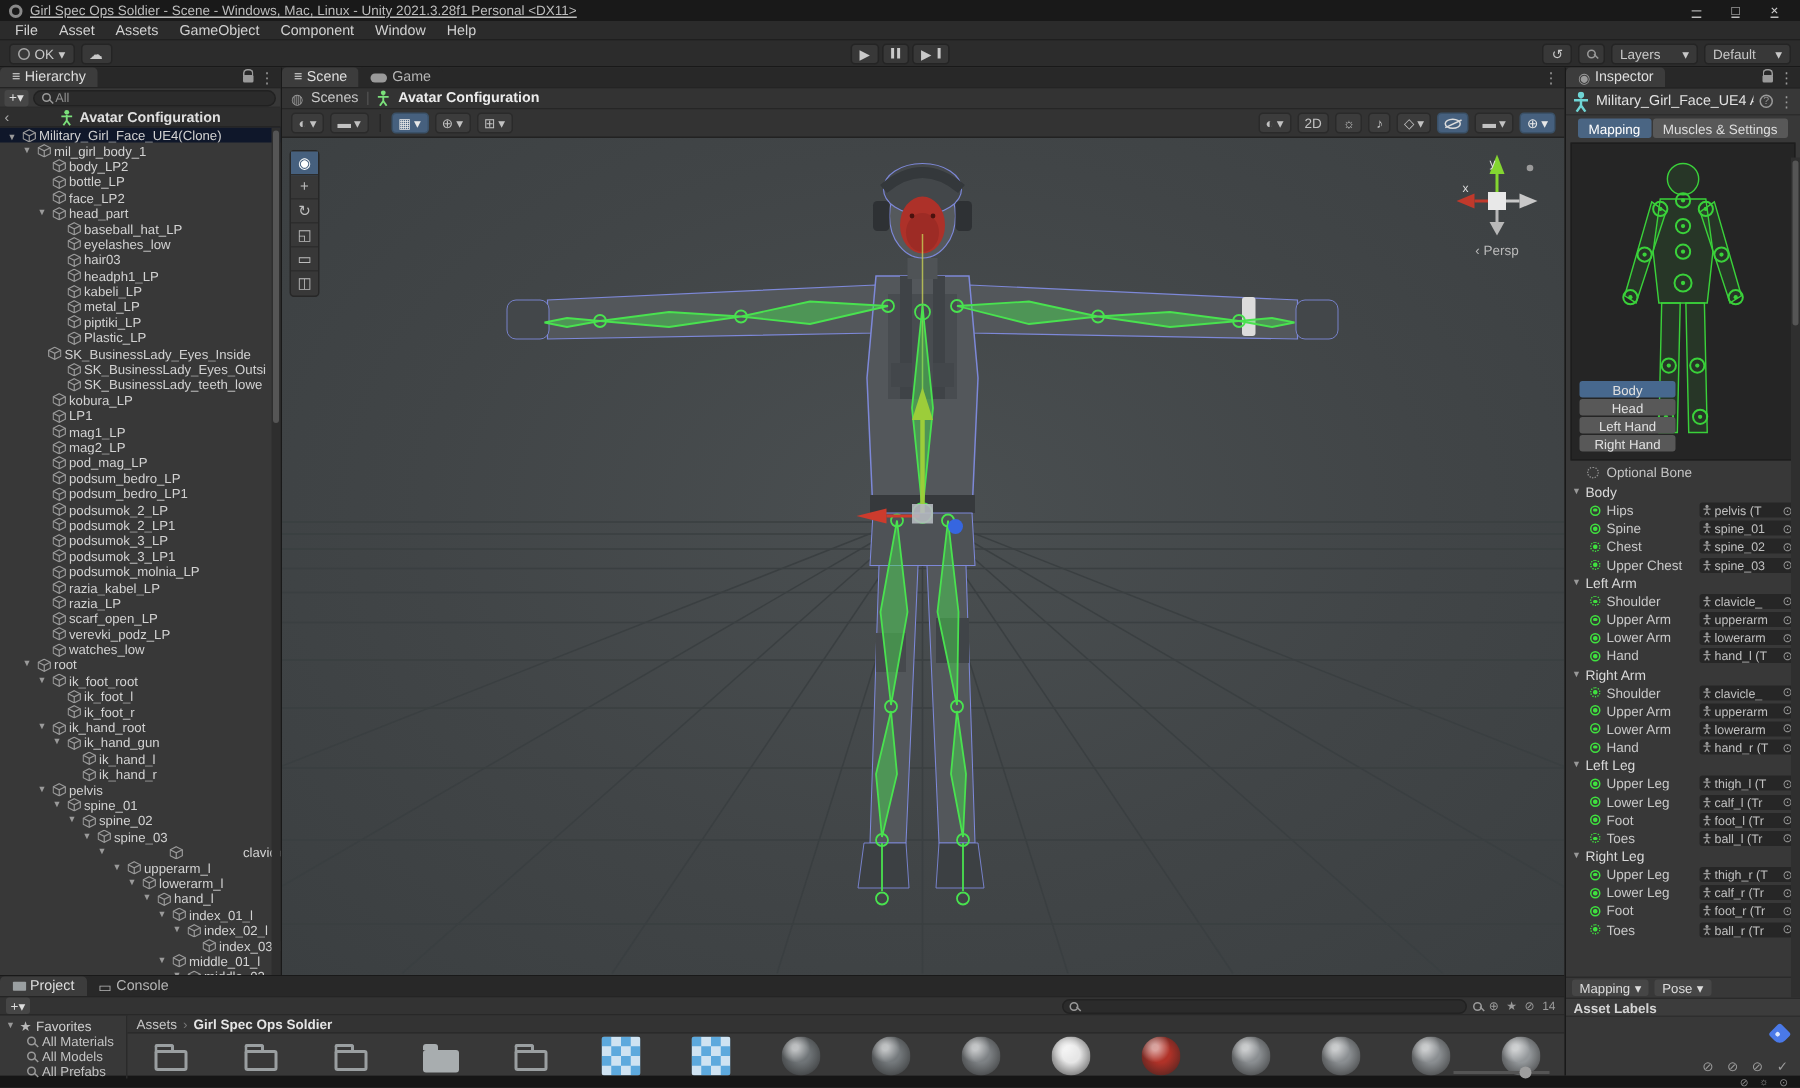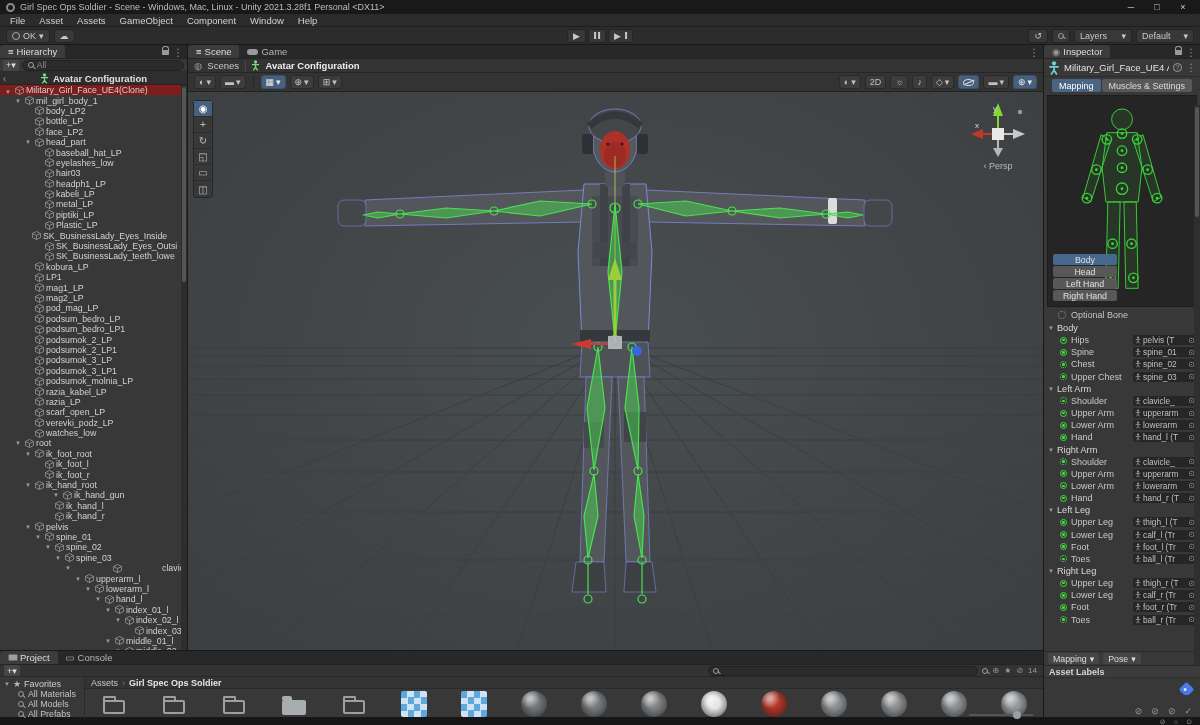--- a/index.html
+++ b/index.html
@@ -1,20 +1,20 @@
 <!DOCTYPE html>
 <html><head>
 <meta charset="utf-8">
 <style>
   * { margin:0; padding:0; box-sizing:border-box; font-family:"Liberation Sans", sans-serif; }
   html,body { width:1200px; height:725px; overflow:hidden; background:#282828; color:#c8c8c8; }
   body { font-size:10px; position:relative; }
 
   
-  .titlebar { height:14px; background:#191919; display:flex; align-items:center; padding:0 4px; color:#bdbdbd; font-size:9px; }
+  .titlebar { height:14px; background:#191919; display:flex; align-items:center; padding:0 4px; color:#bdbdbd; font-size:9px;text-decoration:underline; }
   .unity-logo { width:9px; height:9px; border-radius:50%; border:2px solid #8a8a8a; margin:0 5px 0 2px; }
   .titlebar .spacer { flex:1; }
   .win-btn { width:26px; text-align:center; color:#cfcfcf; font-size:9px; cursor:default; }
   .menubar { height:13px; background:#2b2b2b; display:flex; align-items:center; gap:2px; padding:0 4px; border-bottom:1px solid #1f1f1f; }
   .menu-item { padding:0 6px; color:#d2d2d2; font-size:9.5px; }
   .toolbar { height:18px; background:#2c2c2c; border-bottom:1px solid #191919; display:flex; align-items:center; padding:0 6px; position:relative; }
   .tb-btn { background:#383838; border:1px solid #242424; border-radius:3px; height:14px; display:inline-flex; align-items:center; gap:3px; padding:0 5px; font-size:9px; color:#c8c8c8; }
   .acct-circle { width:8px; height:8px; border-radius:50%; border:1.4px solid #aaa; }
   .tb-center { position:absolute; left:50%; transform:translateX(-50%); display:flex; gap:2px; }
   .tb-right { margin-left:auto; display:flex; gap:4px; align-items:center; }
@@ -36,21 +36,21 @@
 
   
   .hierarchy { width:188px; background:#383838; border-right:1px solid #191919; display:flex; flex-direction:column; position:relative; }
   .h-toolbar { height:13px; display:flex; align-items:center; gap:3px; padding:0 3px; background:#383838; border-bottom:1px solid #2c2c2c; }
   .plus-btn { background:#464646; border-radius:2px; font-size:9px; padding:0 3px; height:11px; display:inline-flex; align-items:center; color:#ddd; }
   .searchbox { flex:1; height:11px; background:#2b2b2b; border:1px solid #212121; border-radius:7px; display:flex; align-items:center; gap:3px; padding:0 5px; color:#8f8f8f; font-size:8.5px; }
   .avatar-header { height:13px; background:#2e2e2e; border-bottom:1px solid #242424; display:flex; align-items:center; justify-content:center; gap:4px; font-size:9.5px; color:#e0e0e0; font-weight:bold; position:relative; }
   .avatar-header .back { position:absolute; left:3px; color:#aaa; font-weight:normal; }
   .tree { flex:1; overflow:hidden; position:relative; }
   .h-row { height:10.4px; display:flex; align-items:center; gap:2px; font-size:8.8px; color:#d2d2d2; white-space:nowrap; overflow:hidden; }
-  .h-row.sel { background:#7f1d1d;align-items:flex-end; }
+  .h-row.sel { background:#0f172a;align-items:flex-end; }
   .h-row .arr { width:8px; font-size:6px; color:#9a9a9a; flex:none; }
   .cube { flex:none; }
   .vscroll { position:absolute; top:0; right:0; width:6px; height:100%; background:#2e2e2e; }
   .vscroll .thumb { position:absolute; left:1px; width:4px; background:#555; border-radius:2px; }
 
   
   .sceneview { flex:1; display:flex; flex-direction:column; background:#383838; position:relative; }
   .crumbbar { height:14px; background:#333333; border-bottom:1px solid #262626; display:flex; align-items:center; gap:5px; padding:0 6px; font-size:9.5px; }
   .crumbbar .bold { color:#ececec; font-weight:bold; }
   .scenebar { height:19px; background:#333333; border-bottom:1px solid #222; display:flex; align-items:center; gap:4px; padding:0 6px; }
@@ -545,21 +545,21 @@
     <span class="h-label">ik_foot_r</span>
   </div>
               <div class="h-row" style="padding-left: 25px;">
     <span class="arr">▼</span>
     <svg class="cube" width="9" height="9" viewBox="0 0 10 10">
       <path d="M5 0.5 L9.5 2.8 V7.2 L5 9.5 L0.5 7.2 V2.8 Z" fill="none" stroke="#9a9a9a" stroke-width="0.9"></path>
       <path d="M0.5 2.8 L5 5 L9.5 2.8 M5 5 V9.5" fill="none" stroke="#9a9a9a" stroke-width="0.9"></path>
     </svg>
     <span class="h-label">ik_hand_root</span>
   </div>
-              <div class="h-row" style="padding-left: 53px;">
+              <div class="h-row" style="padding-left: 35px;">
     <span class="arr">▼</span>
     <svg class="cube" width="9" height="9" viewBox="0 0 10 10">
       <path d="M5 0.5 L9.5 2.8 V7.2 L5 9.5 L0.5 7.2 V2.8 Z" fill="none" stroke="#9a9a9a" stroke-width="0.9"></path>
       <path d="M0.5 2.8 L5 5 L9.5 2.8 M5 5 V9.5" fill="none" stroke="#9a9a9a" stroke-width="0.9"></path>
     </svg>
     <span class="h-label">ik_hand_gun</span>
   </div>
               <div class="h-row" style="padding-left: 45px;">
     <span class="arr" style="visibility: hidden;">▼</span>
     <svg class="cube" width="9" height="9" viewBox="0 0 10 10">

